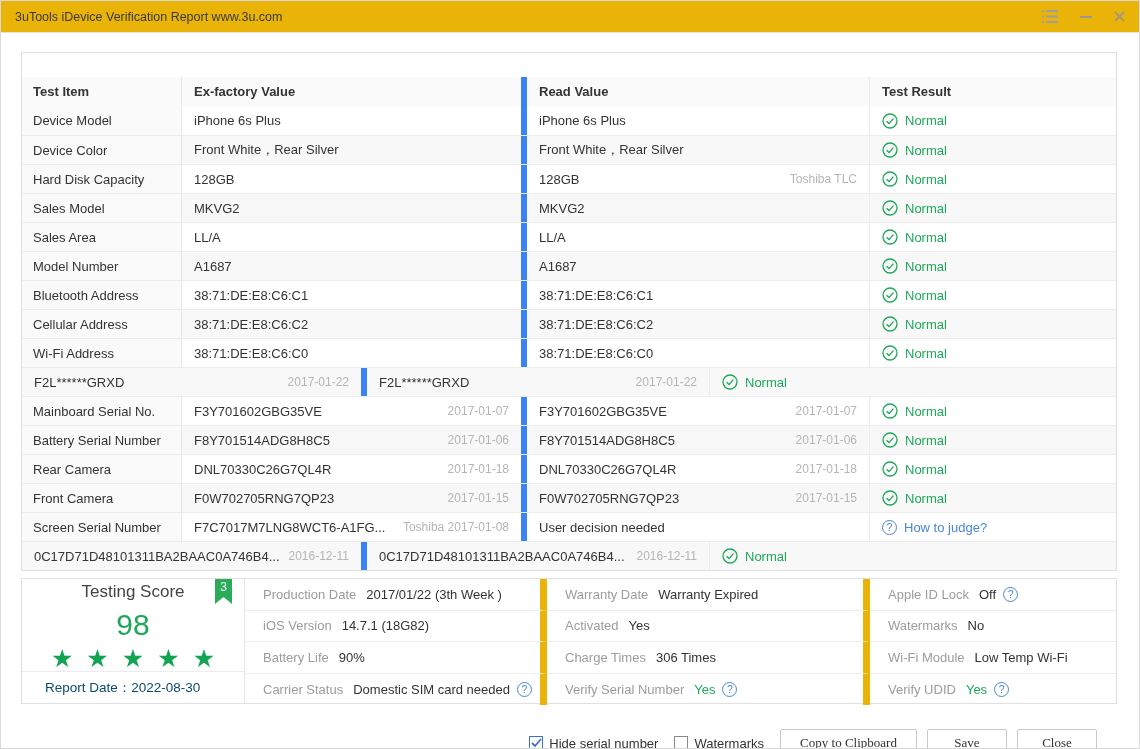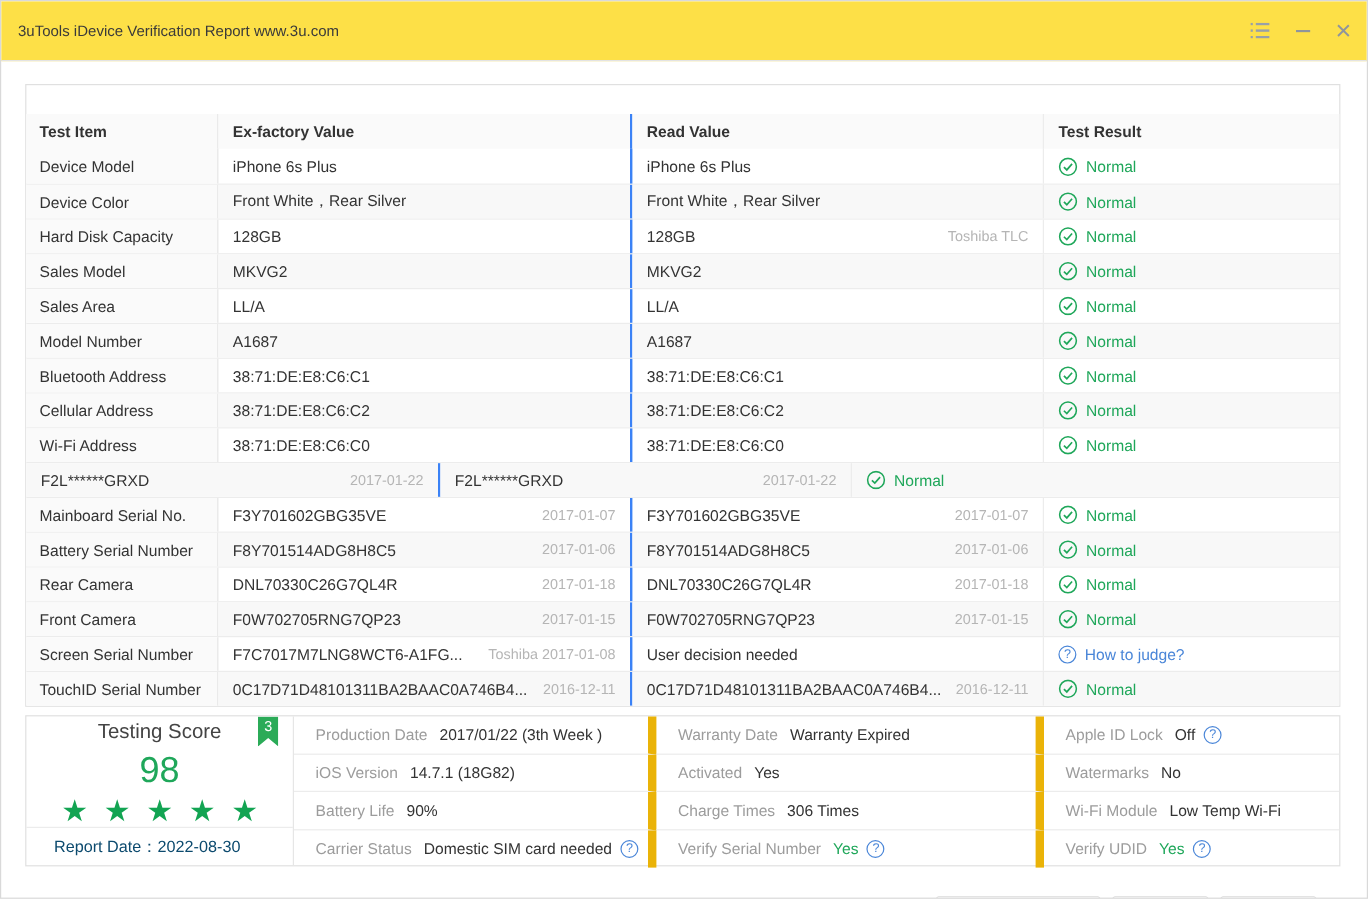--- a/index.html
+++ b/index.html
@@ -4,37 +4,37 @@
 <style>
   * { margin:0; padding:0; box-sizing:border-box; }
   html,body { width:1140px; height:749px; }
   body {
     font-family:"Liberation Sans","DejaVu Sans",sans-serif;
     background:#ffffff; color:#333; overflow:hidden;
     border:1px solid #d9d9d9;
   }
   
   .titlebar {
-    height:50px; background:#fde047; border-bottom:1px solid #e3e3e3;
+    height:32px; background:#eab308; border-bottom:1px solid #e3e3e3;
     display:flex; align-items:center; padding:0 14px;text-align:center;
   }
   .titlebar .title { font-size:12.5px; color:#3a3a3a; }
   .titlebar .win-icons { margin-left:auto; display:flex; align-items:center; gap:22px; }
   .titlebar .win-icon { color:#8f959c; display:inline-flex; cursor:pointer; }
   
   .main { padding:19px 22px 0 20px; }
   .vtable { border:1px solid #e0e0e0; }
   .trow { display:flex; height:29px; border-top:1px solid #ececec; background:#fff; }
   .trow:first-child { border-top:none; }
   .trow.alt .c2, .trow.alt .c3, .trow.alt .c4 { background:#f8f8f8; }
   .trow.head { background:#fafafa; font-weight:bold;margin-top:24px; }
   .trow.head .c2, .trow.head .c3, .trow.head .c4 { background:#fafafa; }
   .c1 { width:160px; flex:none; background:#fafafa; border-right:1px solid #e6e6e6;
         display:flex; align-items:center; padding-left:11px; font-size:13px; }
-  .c2 { width:345px; flex:none; border-right:2px solid #3b82f6;
+  .c2 { width:345px; flex:none; border-right:6px solid #3b82f6;
         display:flex; align-items:center; justify-content:space-between; padding:0 12px; font-size:13px; }
   .c3 { width:343px; flex:none; border-right:1px solid #ececec;
         display:flex; align-items:center; justify-content:space-between; padding:0 12px; font-size:13px; }
   .c4 { flex:1; display:flex; align-items:center; gap:7px; padding-left:12px; font-size:13px; }
   .note { color:#b5b5b5; font-size:12px; }
   .check-icon { flex:none; }
   .q-icon {
     flex:none; width:15px; height:15px; border:1px solid #4a86d8; border-radius:50%;
     color:#4a86d8; font-size:10.5px; display:inline-flex; align-items:center; justify-content:center;
   }
@@ -397,21 +397,20 @@
         <span class="val">User decision needed</span>
         <span class="note"></span>
       </div>
       <div class="c4 test-result judge">
 
         <span class="q-icon">?</span>
         <span class="result-label">How to judge?</span>
       </div>
     </div>
         <div class="trow alt">
-      <div class="c1">TouchID Serial Number</div>
       <div class="c2">
         <span class="val">0C17D71D48101311BA2BAAC0A746B4...</span>
         <span class="note">2016-12-11</span>
       </div>
       <div class="c3">
         <span class="val">0C17D71D48101311BA2BAAC0A746B4...</span>
         <span class="note">2016-12-11</span>
       </div>
       <div class="c4 test-result">
         <svg class="check-icon" width="16" height="16" viewBox="0 0 16 16">

